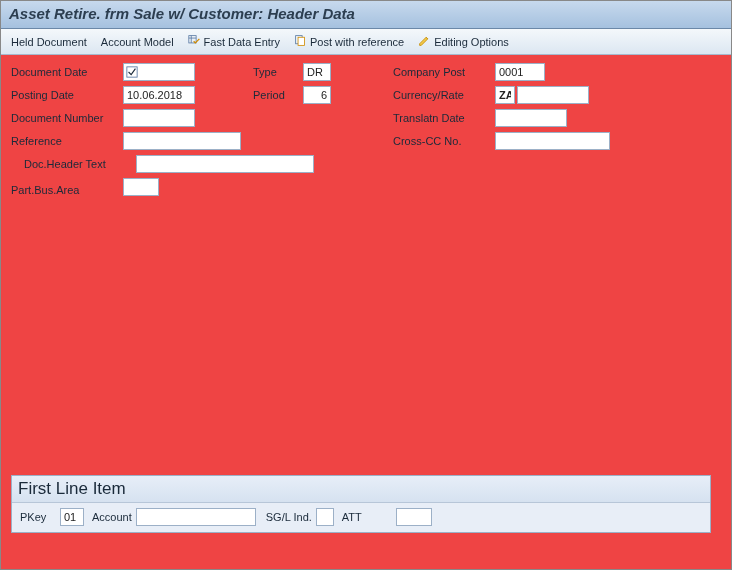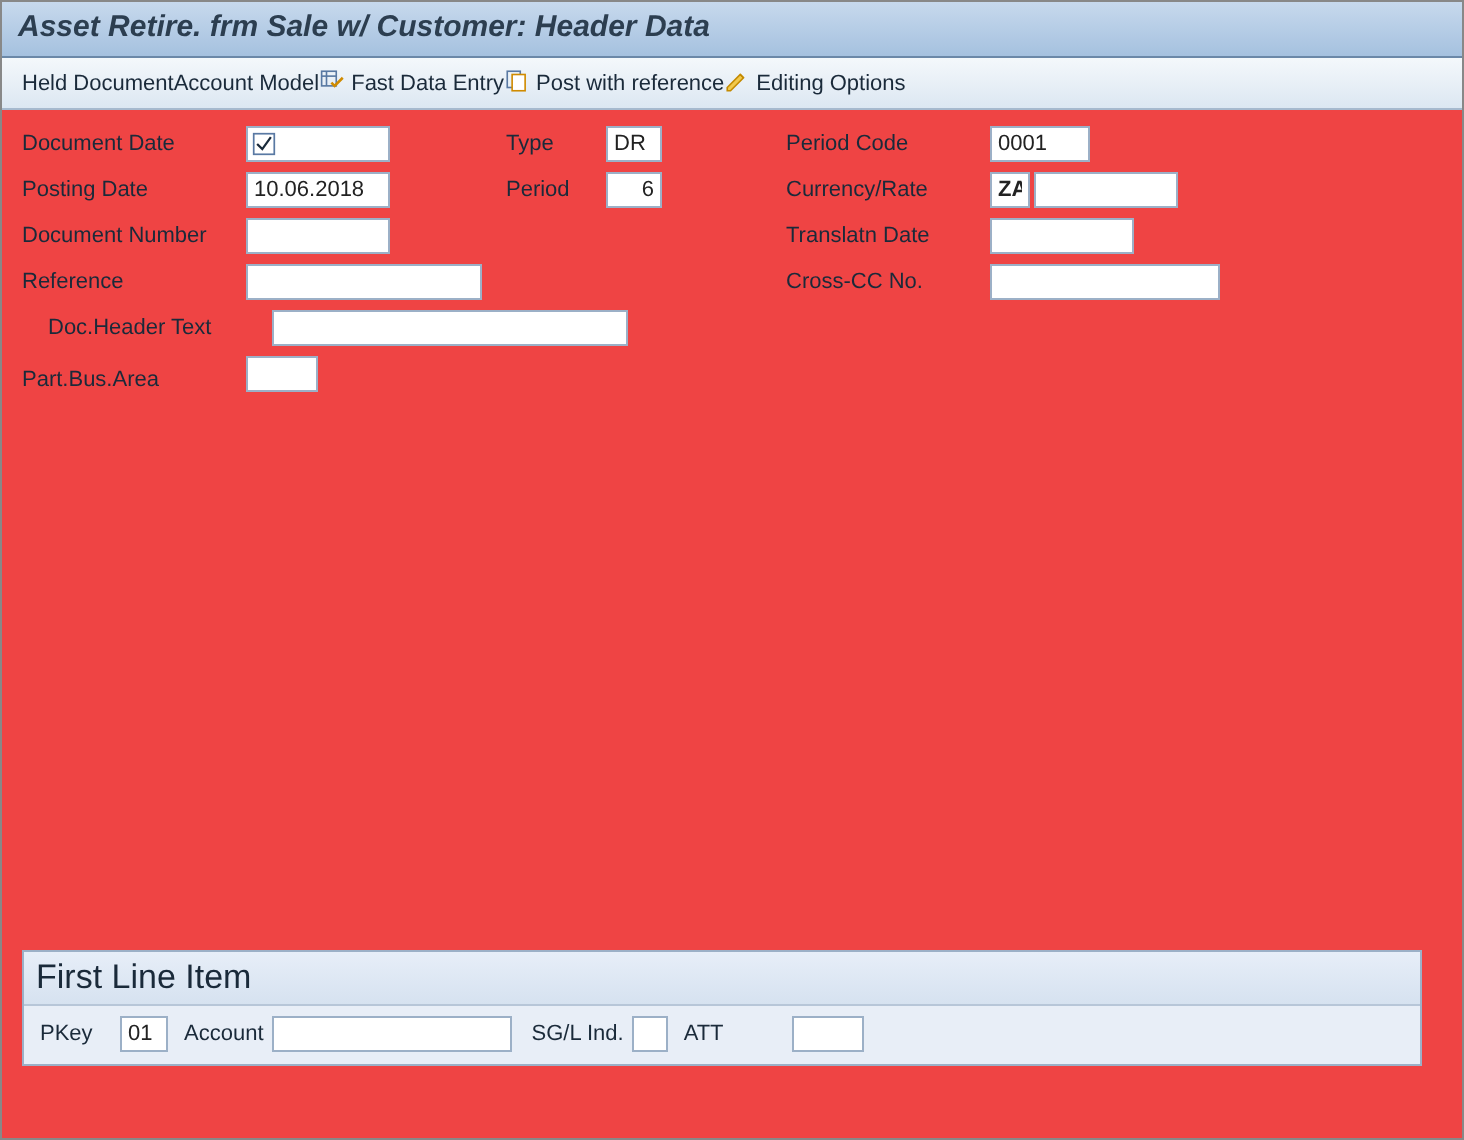--- a/index.html
+++ b/index.html
@@ -18,20 +18,21 @@
     border-bottom: 1px solid #6b88a8;
     padding: 4px 8px 6px 8px;
     font-size: 15px;
     font-weight: bold;
     font-style: italic;
     color: #2c3e50;
   }
   .toolbar {
     display: flex;
     align-items: center;
+    gap: 14px;
     background: linear-gradient(#f4f8fb, #dce7f2);
     border-bottom: 1px solid #a6b9ce;
     padding: 5px 10px;
     font-size: 11px;
     color: #1a2a3a;
     height: 26px;
   }
   .toolbar .menu-item {
     cursor: pointer;
   }
@@ -155,21 +156,21 @@
             <rect x="1" y="1" width="12" height="12" fill="#fff" stroke="#5979a3"></rect>
             <path d="M3 7 l3 3 l5 -7" fill="none" stroke="#1a2a3a" stroke-width="1.3"></path>
           </svg>
       </span>
     </div>
     <div class="col2">
       <span class="lbl c2">Type</span>
       <input class="fld" style="width: 28px;" value="DR">
     </div>
     <div class="col3">
-      <span class="lbl c3">Period Code</span>
+      <span class="lbl c3">Company Post</span>
       <input class="fld" style="width: 50px;" value="0001">
     </div>
   </div>
 
   <div class="form-row">
     <div class="col1">
       <span class="lbl c1">Posting Date</span>
       <input class="fld" style="width: 72px;" value="10.06.2018">
     </div>
     <div class="col2">

